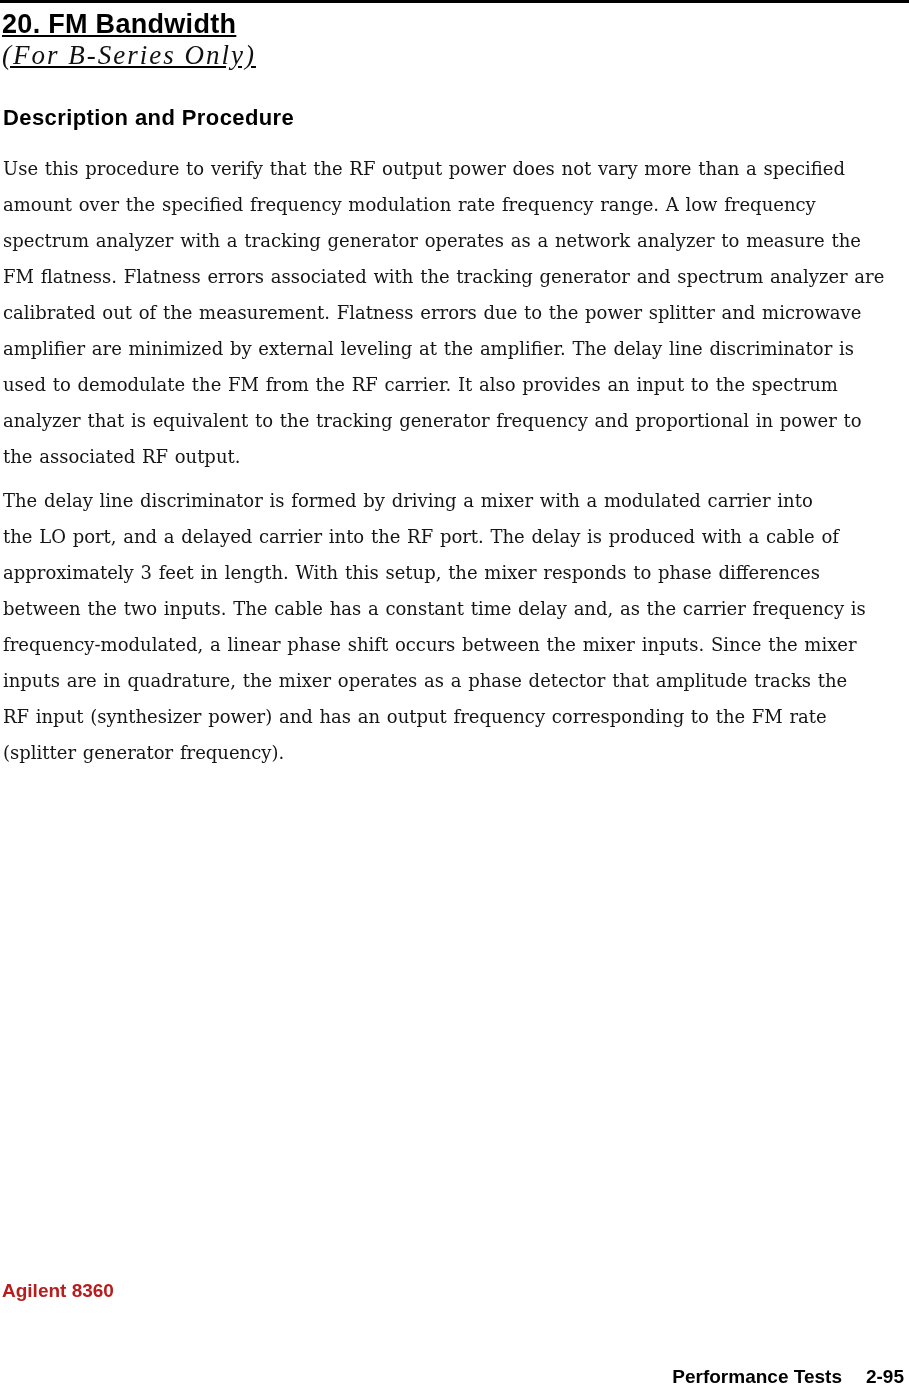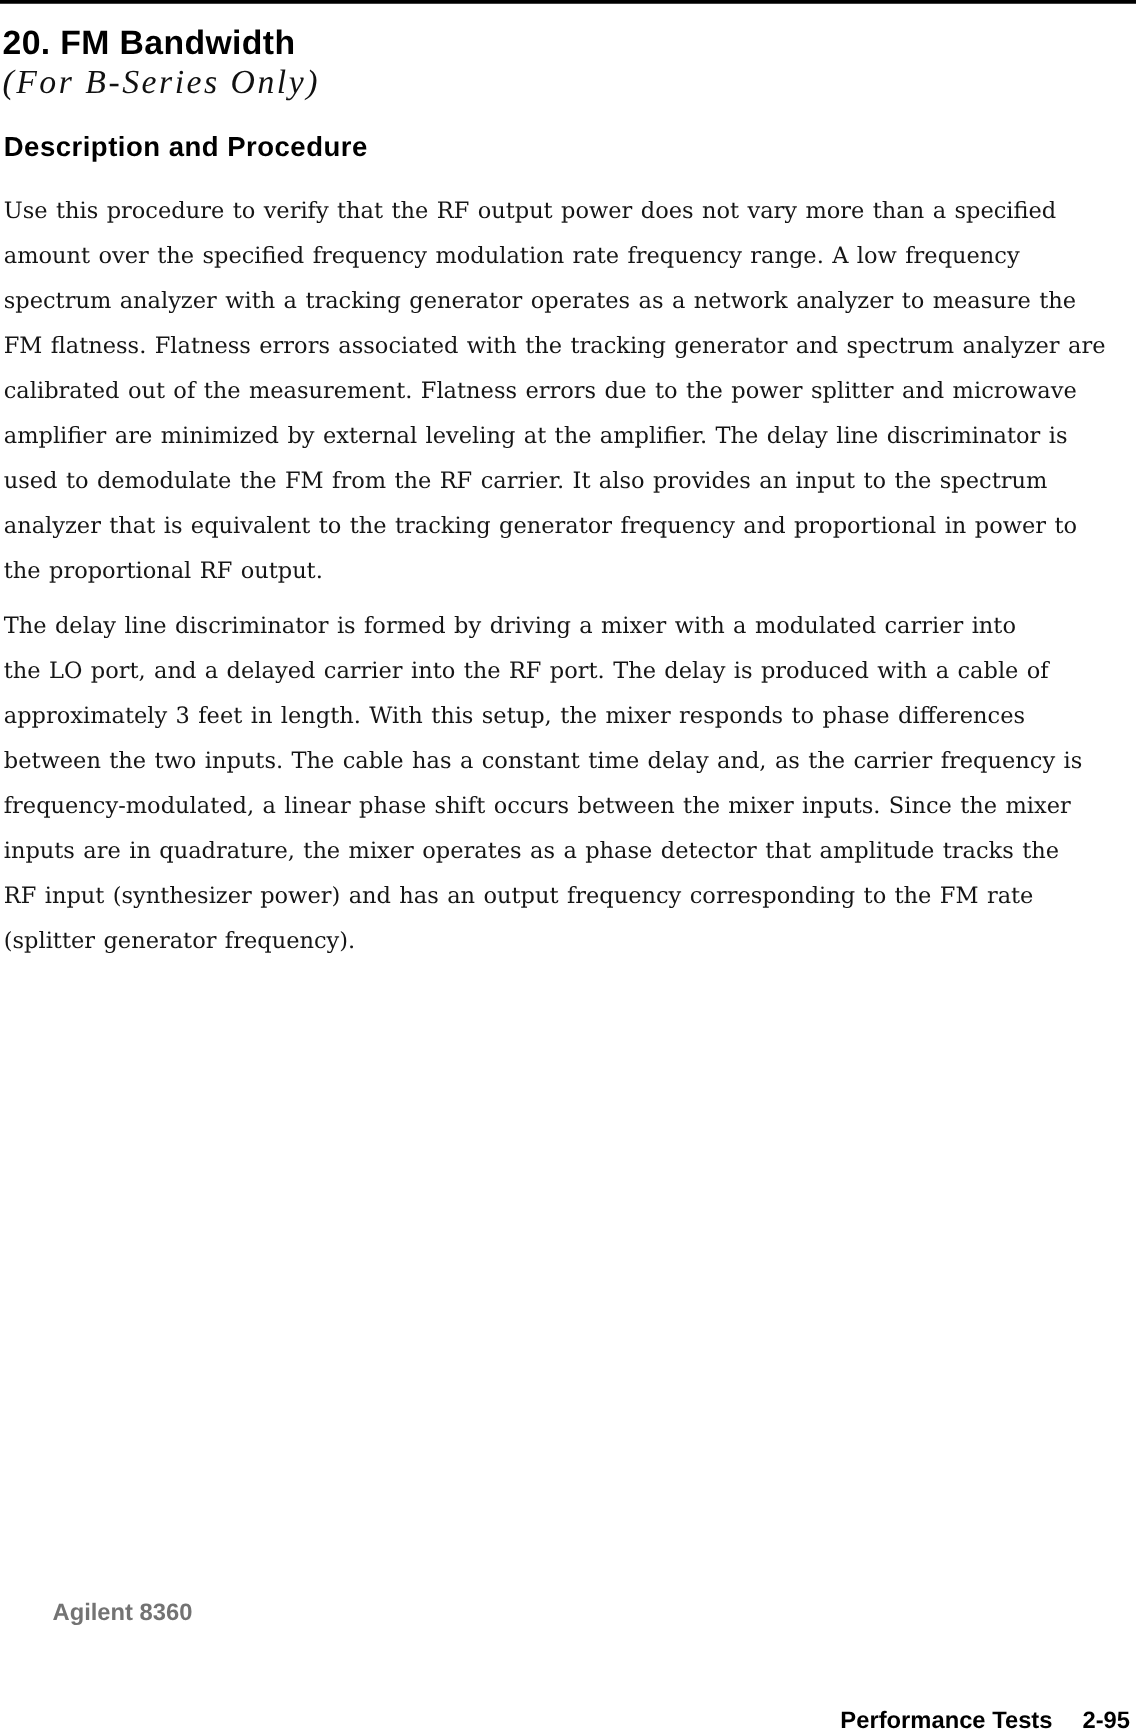--- a/index.html
+++ b/index.html
@@ -20,21 +20,22 @@
     position: absolute;
     top: 0;
     left: 0;
     width: 909px;
     height: 3px;
     background: #000000;
   }
   .doc-header {
     position: absolute;
     left: 2px;
-    top: 18px;
+    top: 8px;
+    text-decoration: underline;
   }
   .doc-title {
     margin: 0;
     font-family: "Liberation Sans", sans-serif;
     font-weight: bold;
     font-size: 27px;
     line-height: 32px;
     letter-spacing: 0.3px;
     color: #000000;
   }
@@ -79,22 +80,21 @@
     margin-top: 10px;
   }
   .footer-left {
     position: absolute;
     left: 2px;
     top: 1280px;
     font-family: "Liberation Sans", sans-serif;
     font-weight: bold;
     font-size: 19px;
     line-height: 22px;
-    color: #737373;
-    margin-left: 40px;
+    color: #b91c1c;
   }
   .footer-right {
     position: absolute;
     right: 5px;
     top: 1342px;
     font-family: "Liberation Sans", sans-serif;
     font-weight: bold;
     font-size: 19px;
     line-height: 22px;
     color: #000000;
@@ -130,21 +130,21 @@
   <div class="body-text">
     <div class="para">
         <div class="text-line">Use this procedure to verify that the RF output power does not vary more than a specified</div>
         <div class="text-line">amount over the specified frequency modulation rate frequency range. A low frequency</div>
         <div class="text-line">spectrum analyzer with a tracking generator operates as a network analyzer to measure the</div>
         <div class="text-line">FM flatness. Flatness errors associated with the tracking generator and spectrum analyzer are</div>
         <div class="text-line">calibrated out of the measurement. Flatness errors due to the power splitter and microwave</div>
         <div class="text-line">amplifier are minimized by external leveling at the amplifier. The delay line discriminator is</div>
         <div class="text-line">used to demodulate the FM from the RF carrier. It also provides an input to the spectrum</div>
         <div class="text-line">analyzer that is equivalent to the tracking generator frequency and proportional in power to</div>
-        <div class="text-line">the proportional RF output.</div>
+        <div class="text-line">the associated RF output.</div>
       </div>
     <div class="para">
         <div class="text-line">The delay line discriminator is formed by driving a mixer with a modulated carrier into</div>
         <div class="text-line">the LO port, and a delayed carrier into the RF port. The delay is produced with a cable of</div>
         <div class="text-line">approximately 3 feet in length. With this setup, the mixer responds to phase differences</div>
         <div class="text-line">between the two inputs. The cable has a constant time delay and, as the carrier frequency is</div>
         <div class="text-line">frequency-modulated, a linear phase shift occurs between the mixer inputs. Since the mixer</div>
         <div class="text-line">inputs are in quadrature, the mixer operates as a phase detector that amplitude tracks the</div>
         <div class="text-line">RF input (synthesizer power) and has an output frequency corresponding to the FM rate</div>
         <div class="text-line">(splitter generator frequency).</div>

